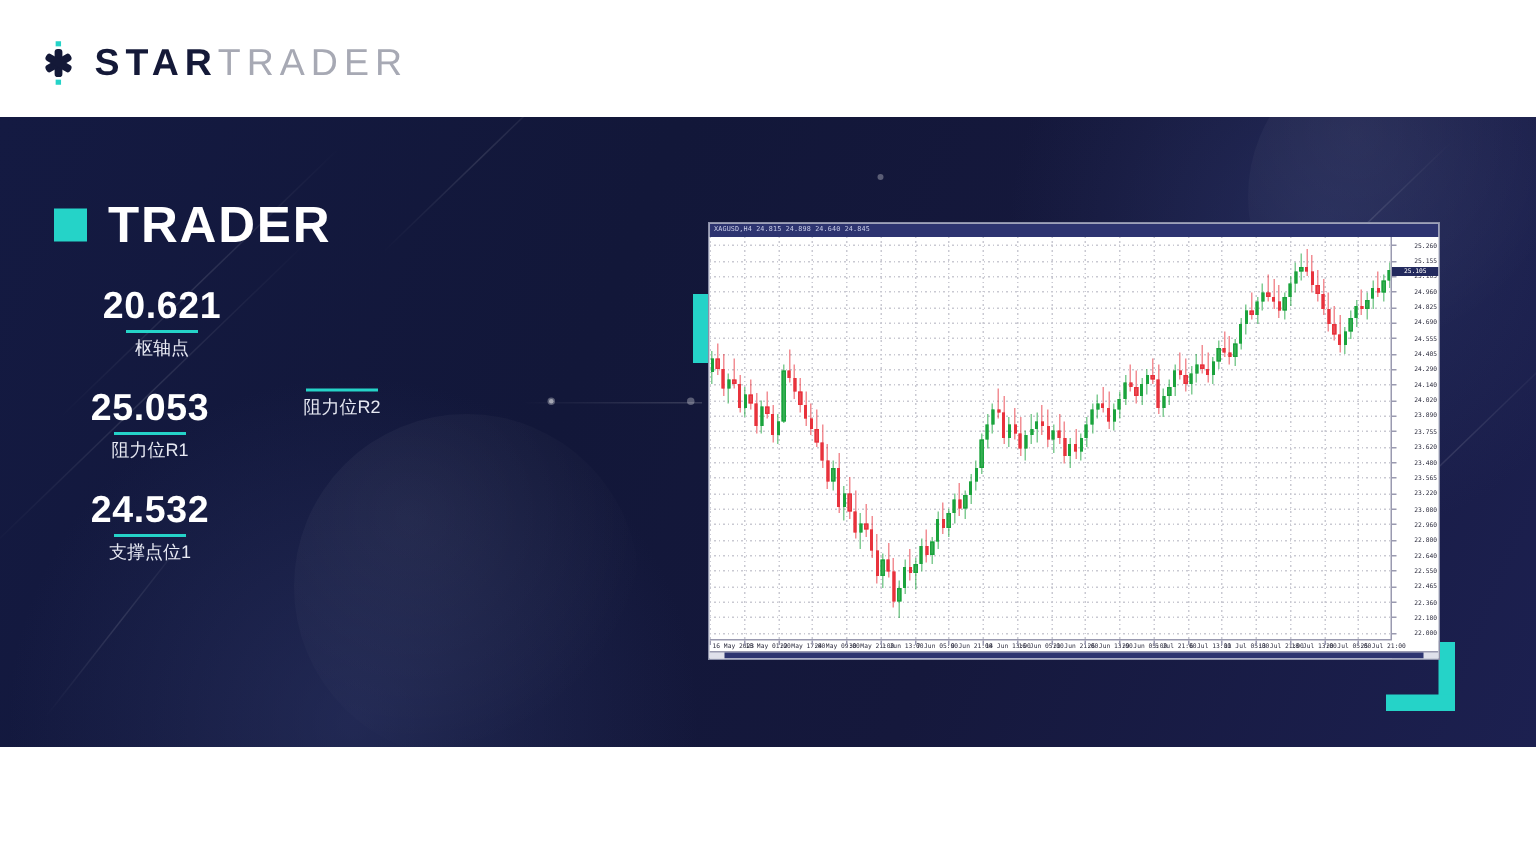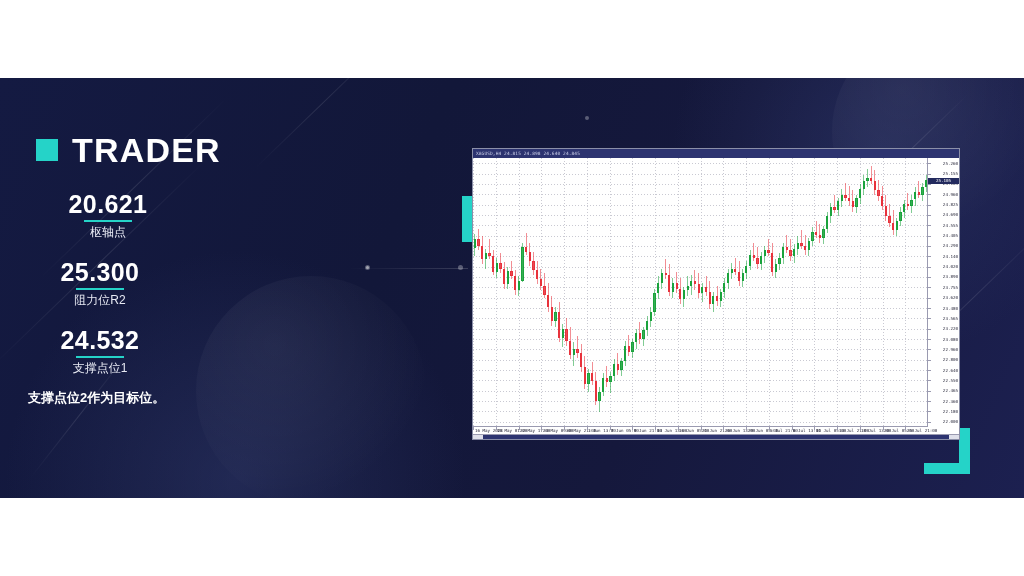--- a/index.html
+++ b/index.html
@@ -76,20 +76,36 @@
 
   
   .footer{position:absolute;left:0;top:498px;width:1024px;height:78px;background:#ffffff;}
   .footer-text{position:absolute;left:28px;top:26px;color:#2a2a33;font-size:14px;line-height:20px;}
 </style>
 </head>
 <body>
 
 <div class="page">
 
+  <div class="header">
+    <div class="logo">
+      <span class="logo-mark">
+        <svg width="30" height="30" viewBox="0 0 30 30">
+          <rect x="13.1" y="0.5" width="3.6" height="3.4" fill="#25d3c8"></rect>
+          <rect x="13.1" y="26.1" width="3.6" height="3.4" fill="#25d3c8"></rect>
+          <g fill="#141938">
+            <rect x="12.4" y="5.6" width="5.2" height="18.8" rx="2.1"></rect>
+            <rect x="12.4" y="5.6" width="5.2" height="18.8" rx="2.1" transform="rotate(60 15 15)"></rect>
+            <rect x="12.4" y="5.6" width="5.2" height="18.8" rx="2.1" transform="rotate(120 15 15)"></rect>
+          </g>
+        </svg>
+      </span>
+      <span class="logo-text"><span class="t1">STAR</span><span class="t2">TRADER</span></span>
+    </div>
+  </div>
 
   <div class="body-dark">
 
     <div class="moon" style="left:832px;top:-52px;width:210px;height:210px;"></div>
     <div class="moon" style="left:196px;top:198px;width:230px;height:230px;"></div>
     <div class="streak" style="left:-10px;top:290px;width:300px;transform:rotate(-44deg);"></div>
     <div class="streak" style="left:40px;top:200px;width:260px;transform:rotate(-44deg);"></div>
     <div class="streak" style="left:255px;top:90px;width:180px;transform:rotate(-44deg);"></div>
     <div class="streak" style="left:900px;top:290px;width:200px;transform:rotate(-44deg);"></div>
     <div class="streak" style="left:30px;top:400px;width:160px;transform:rotate(-52deg);"></div>
@@ -115,37 +131,40 @@
     <div class="lv-row" style="justify-content:flex-start;padding-left:16px;">
       <div class="lv" style="width:112px;">
         <div class="lv-val">20.621</div>
         <div class="lv-rule"></div>
         <div class="lv-lbl">枢轴点</div>
       </div>
     </div>
 
     <div class="lv-row" style="margin-top:18px;">
       <div class="lv" style="width:128px;">
-        <div class="lv-val">25.300</div>
+        <div class="lv-val">25.053</div>
+        <div class="lv-rule"></div>
+        <div class="lv-lbl">阻力位R1</div>
+      </div>
+      <div class="lv" style="width:128px;">
         <div class="lv-rule"></div>
         <div class="lv-lbl">阻力位R2</div>
       </div>
     </div>
 
     <div class="lv-row" style="margin-top:18px;">
       <div class="lv" style="width:128px;">
         <div class="lv-val">24.532</div>
         <div class="lv-rule"></div>
         <div class="lv-lbl">支撑点位1</div>
       </div>
     </div>
   </div>
 
   <div class="ta">
-    <div class="ta-body">支撑点位2作为目标位。</div>
   </div>
 
   <div class="chart-shell">
     <div class="mt-title">XAGUSD,H4  24.815 24.898 24.640 24.845</div>
     <div class="plot" id="plot">
         <div class="grid-h" style="top: 5.17308px;"></div>
         <div class="grid-h" style="top: 15.5192px;"></div>
         <div class="grid-h" style="top: 25.8654px;"></div>
         <div class="grid-h" style="top: 36.2115px;"></div>
         <div class="grid-h" style="top: 46.5577px;"></div>

